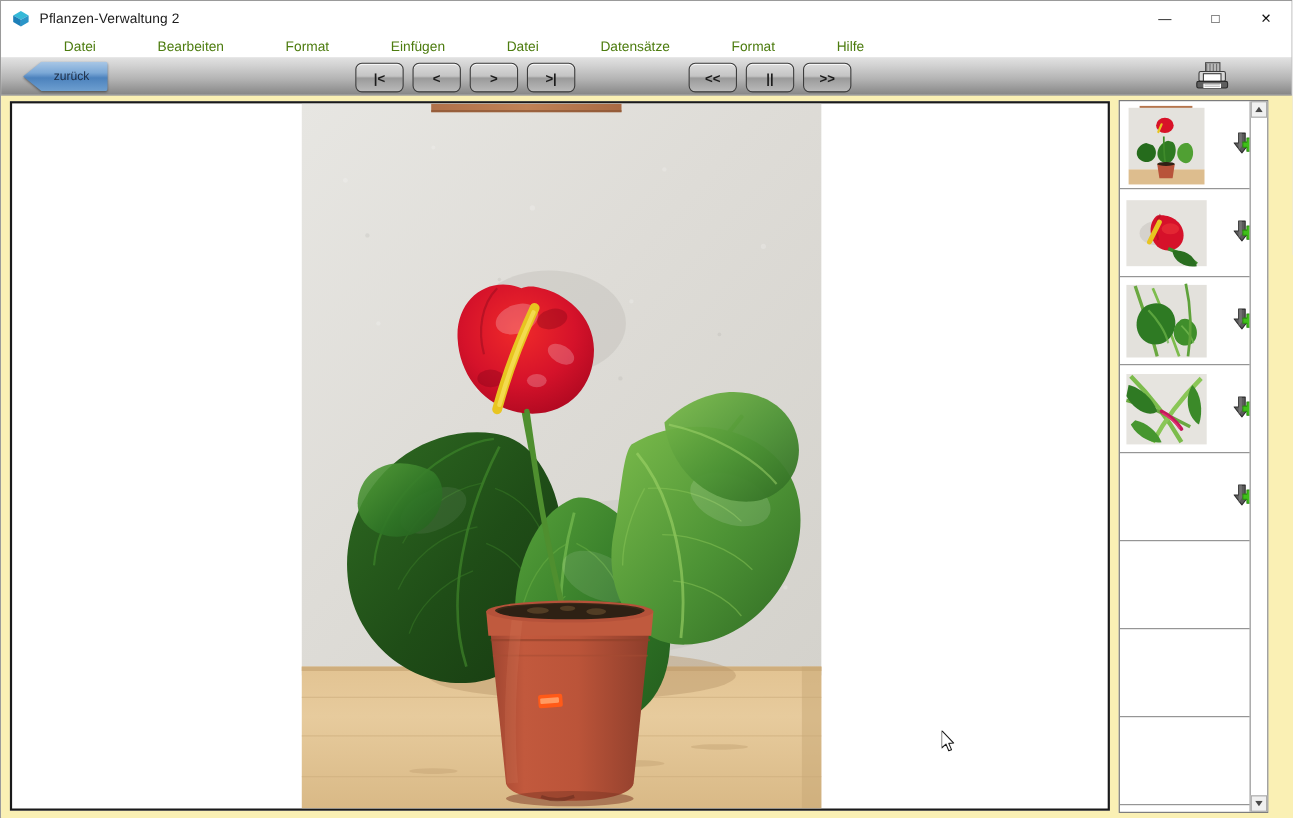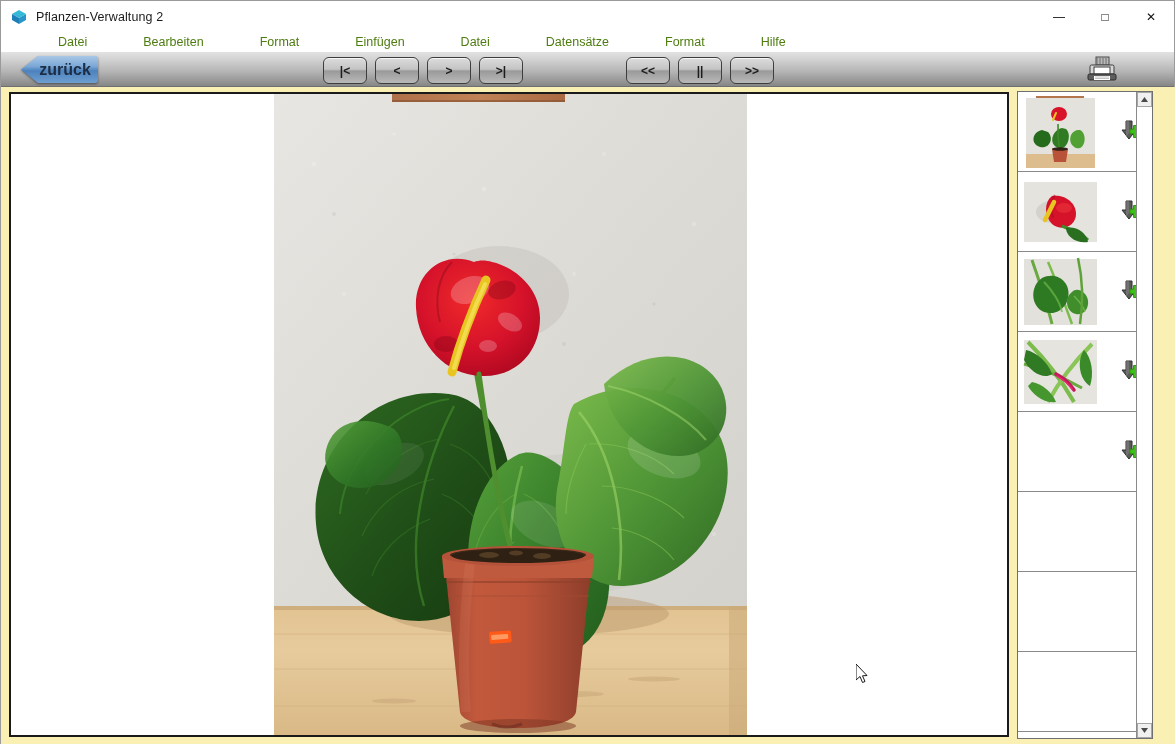--- a/index.html
+++ b/index.html
@@ -32,21 +32,21 @@
            border-bottom:1px solid #6f6f6f;box-sizing:border-box;}
 
   .back-btn{position:absolute;left:20px;top:4px;width:77px;height:27px;cursor:pointer;
             filter:drop-shadow(0 1px 1px rgba(0,0,0,.45));}
   .back-shape{width:100%;height:100%;
        background:linear-gradient(to bottom,#a9c7e6 0%,#7ba8d6 38%,#4c82bd 55%,#6e9fd0 100%);
        clip-path:polygon(22% 0%,100% 0%,100% 100%,22% 100%,0% 50%);
        border-radius:3px;}
   .back-label{position:absolute;left:0;top:0;width:100%;height:100%;
               display:flex;align-items:center;justify-content:center;padding-left:11px;
-              box-sizing:border-box;font-size:16px;font-weight:bold;color:#1d2d44;}
+              box-sizing:border-box;font-size:11px;font-weight:normal;color:#1d2d44;}
 
   .navgroup{position:absolute;top:5px;display:flex;gap:8px;}
   .navgroup.one{left:322px;}
   .navgroup.two{left:625px;}
   .tbtn{width:42px;height:25px;border-radius:6px;border:1px solid #3d3d3d;
         background:linear-gradient(to bottom,#dcdcdc 0%,#c4c4c4 45%,#9a9a9a 52%,#b9b9b9 100%);
         box-shadow:inset 0 1px 0 rgba(255,255,255,.75);
         display:flex;align-items:center;justify-content:center;
         font-size:12px;font-weight:bold;color:#1c1c1c;cursor:pointer;}
 

